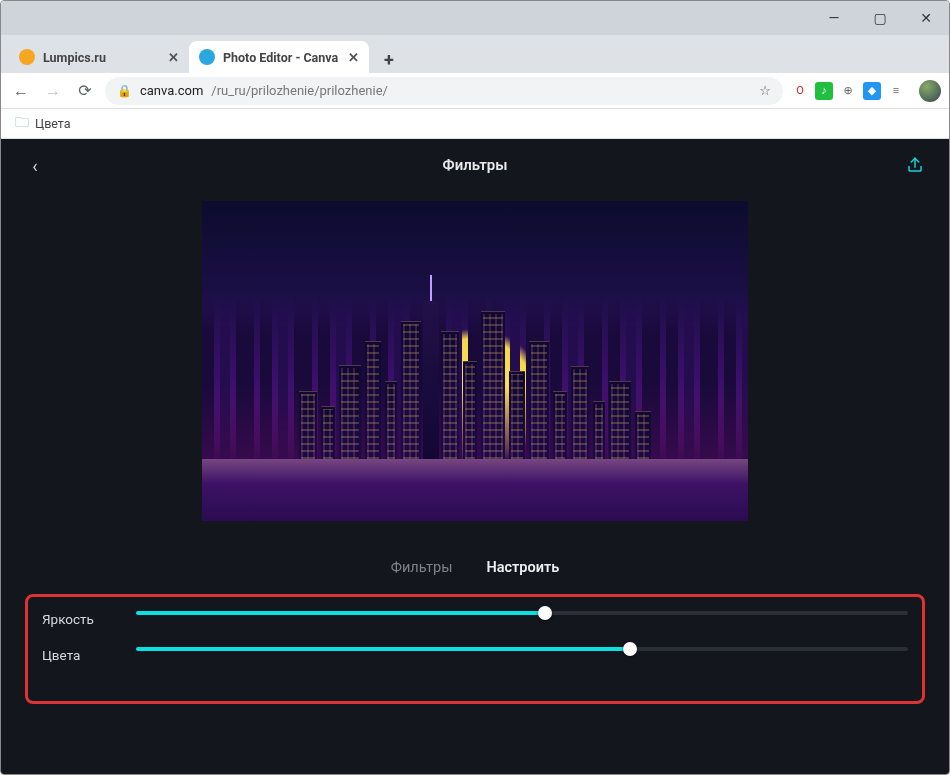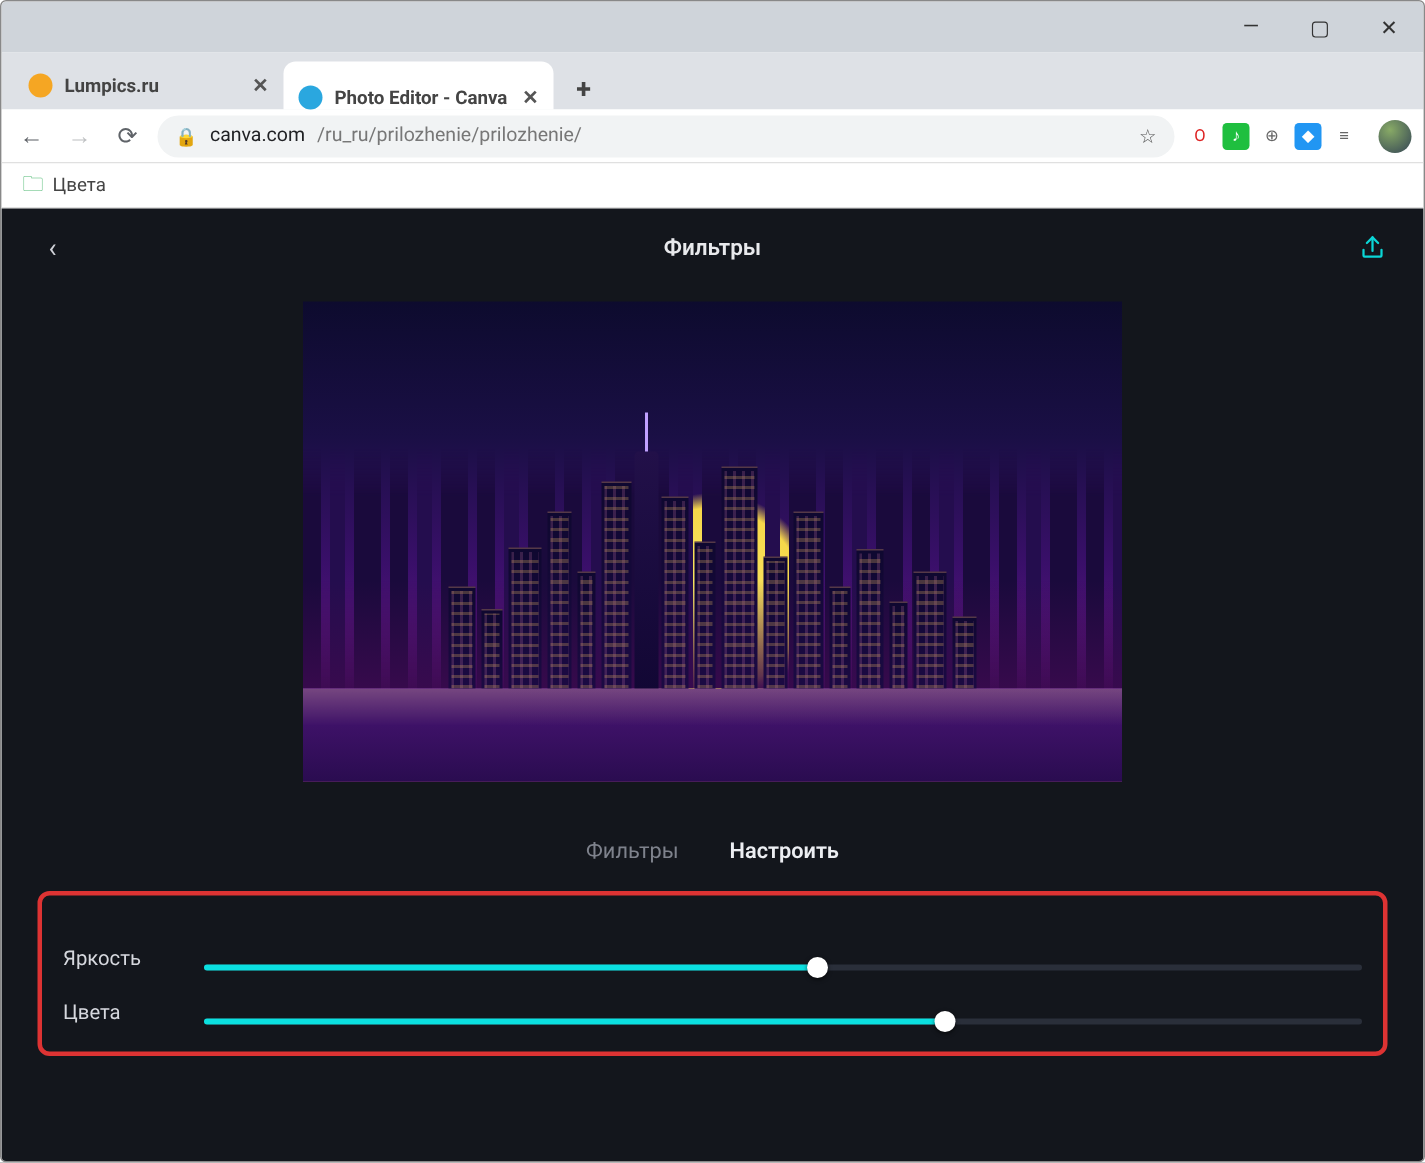--- a/index.html
+++ b/index.html
@@ -6,21 +6,21 @@
   body { background: #fff; width: 950px; height: 775px; overflow: hidden; }
 
   
   .window { width: 950px; height: 775px; background: #fff; border: 1px solid #888; display: flex; flex-direction: column; border-radius: 4px; overflow: hidden; }
   .titlebar { height: 34px; background: #cfd4da; display: flex; align-items: center; justify-content: flex-end; }
   .win-btn { width: 46px; height: 34px; display: flex; align-items: center; justify-content: center; color: #333; font-size: 14px; }
 
   
   .tabstrip { height: 38px; background: #dee1e6; display: flex; align-items: flex-end; padding: 0 8px; font-weight: bold; }
   .tab { height: 32px; display: flex; align-items: center; padding: 0 10px; gap: 8px; font-size: 12.5px; color: #444; border-radius: 8px 8px 0 0; max-width: 200px; min-width: 180px; position: relative; }
-  .tab.active { background: #fff; align-items: flex-end; }
+  .tab.active { background: #fff; }
   .tab .favicon { width: 16px; height: 16px; border-radius: 50%; display: inline-flex; align-items: center; justify-content: center; font-size: 10px; }
   .tab .title { flex: 1; white-space: nowrap; overflow: hidden; text-overflow: ellipsis; }
   .tab .x { font-size: 13px; color: #555; }
   .newtab { width: 28px; height: 28px; display: flex; align-items: center; justify-content: center; color: #444; font-size: 18px; margin-left: 6px; border-radius: 50%; }
 
   
   .addr { height: 36px; background: #fff; display: flex; align-items: center; padding: 0 8px; gap: 8px; border-bottom: 1px solid #e0e0e0; }
   .nav-btn { width: 24px; height: 24px; display: flex; align-items: center; justify-content: center; color: #5f6368; border-radius: 50%; font-size: 16px; }
   .urlbox { flex: 1; height: 28px; background: #f1f3f4; border-radius: 14px; display: flex; align-items: center; padding: 0 12px; font-size: 13px; color: #555; gap: 8px; }
   .lock { font-size: 12px; color: #5f6368; }
@@ -77,21 +77,21 @@
   }
   .water::after { content: ""; position: absolute; inset: 0; background:
     linear-gradient(180deg, rgba(246,215,74,0.25) 0%, rgba(246,215,74,0) 40%);
     mix-blend-mode: screen; }
 
   .panel-tabs { display: flex; justify-content: center; gap: 34px; padding: 10px 0 18px; }
   .ptab { font-size: 14.5px; color: #7e828c; cursor: pointer; }
   .ptab.active { color: #eceef2; font-weight: 600; }
 
   .adjust { margin: 0 24px 20px; border: 3px solid #d33; border-radius: 8px; padding: 14px 14px 18px; }
-  .adj-row { display: flex; align-items: flex-end; gap: 14px; height: 36px; }
+  .adj-row { display: flex; align-items: flex-start; gap: 14px; height: 36px; }
   .adj-label { width: 80px; font-size: 13.5px; color: #d6d8de; }
   .slider { flex: 1; height: 4px; background: #2a2f3a; border-radius: 2px; position: relative; }
   .fill { position: absolute; left: 0; top: 0; bottom: 0; background: #0be0e0; border-radius: 2px; }
   .thumb { position: absolute; top: 50%; transform: translate(-50%,-50%); width: 14px; height: 14px; background: #fff; border-radius: 50%; box-shadow: 0 1px 3px rgba(0,0,0,.6); }
 </style>
 </head>
 <body>
 
 <div class="window">
 

